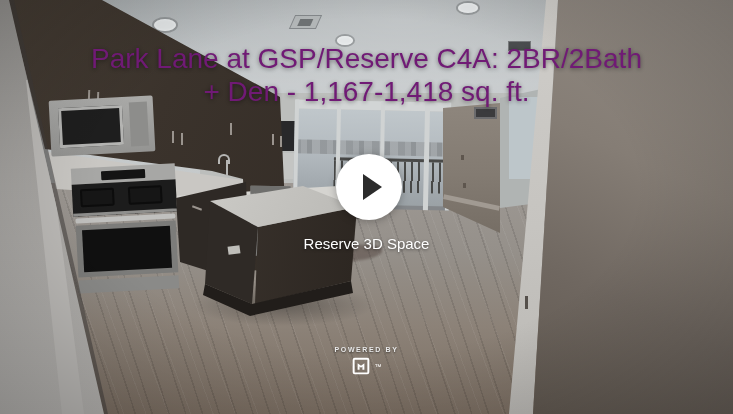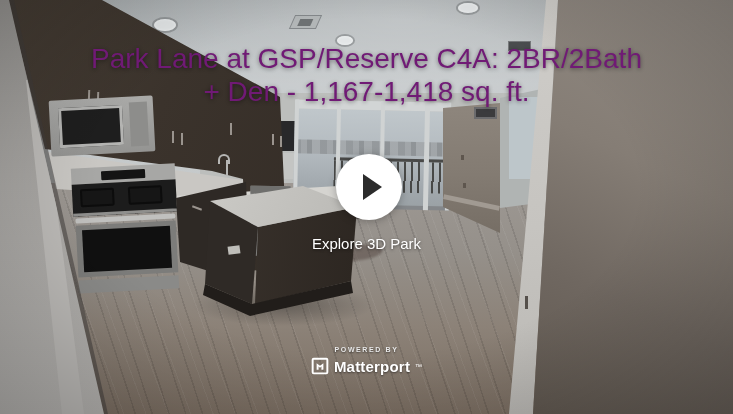--- a/index.html
+++ b/index.html
@@ -250,26 +250,25 @@
 
   <div class="abs title">
     <div>Park Lane at GSP/Reserve C4A: 2BR/2Bath</div>
     <div>+ Den - 1,167-1,418 sq. ft.</div>
   </div>
 
   <div class="abs play-btn">
     <div class="play-tri"></div>
   </div>
 
-  <div class="abs explore">Explore 3D Park</div>
+  <div class="abs explore">Reserve 3D Space</div>
 
   <div class="abs powered">POWERED BY</div>
 
   <div class="abs brand-row">
     <svg class="brand-logo" viewBox="0 0 24 24">
       <rect x="2.2" y="2.2" width="19.6" height="19.6" rx="1.5" fill="none" stroke="#ffffff" stroke-width="2.6"></rect>
       <path d="M7.5 17 V8.2 l4.5 3.4 4.5 -3.4 V17 h-2.6 v-4.2 l-1.9 1.5 -1.9 -1.5 V17 Z" fill="#ffffff"></path>
     </svg>
-    <span class="brand-name">Matterport</span>
     <span class="brand-tm">™</span>
   </div>
 
 </div>
 
 </body></html>

